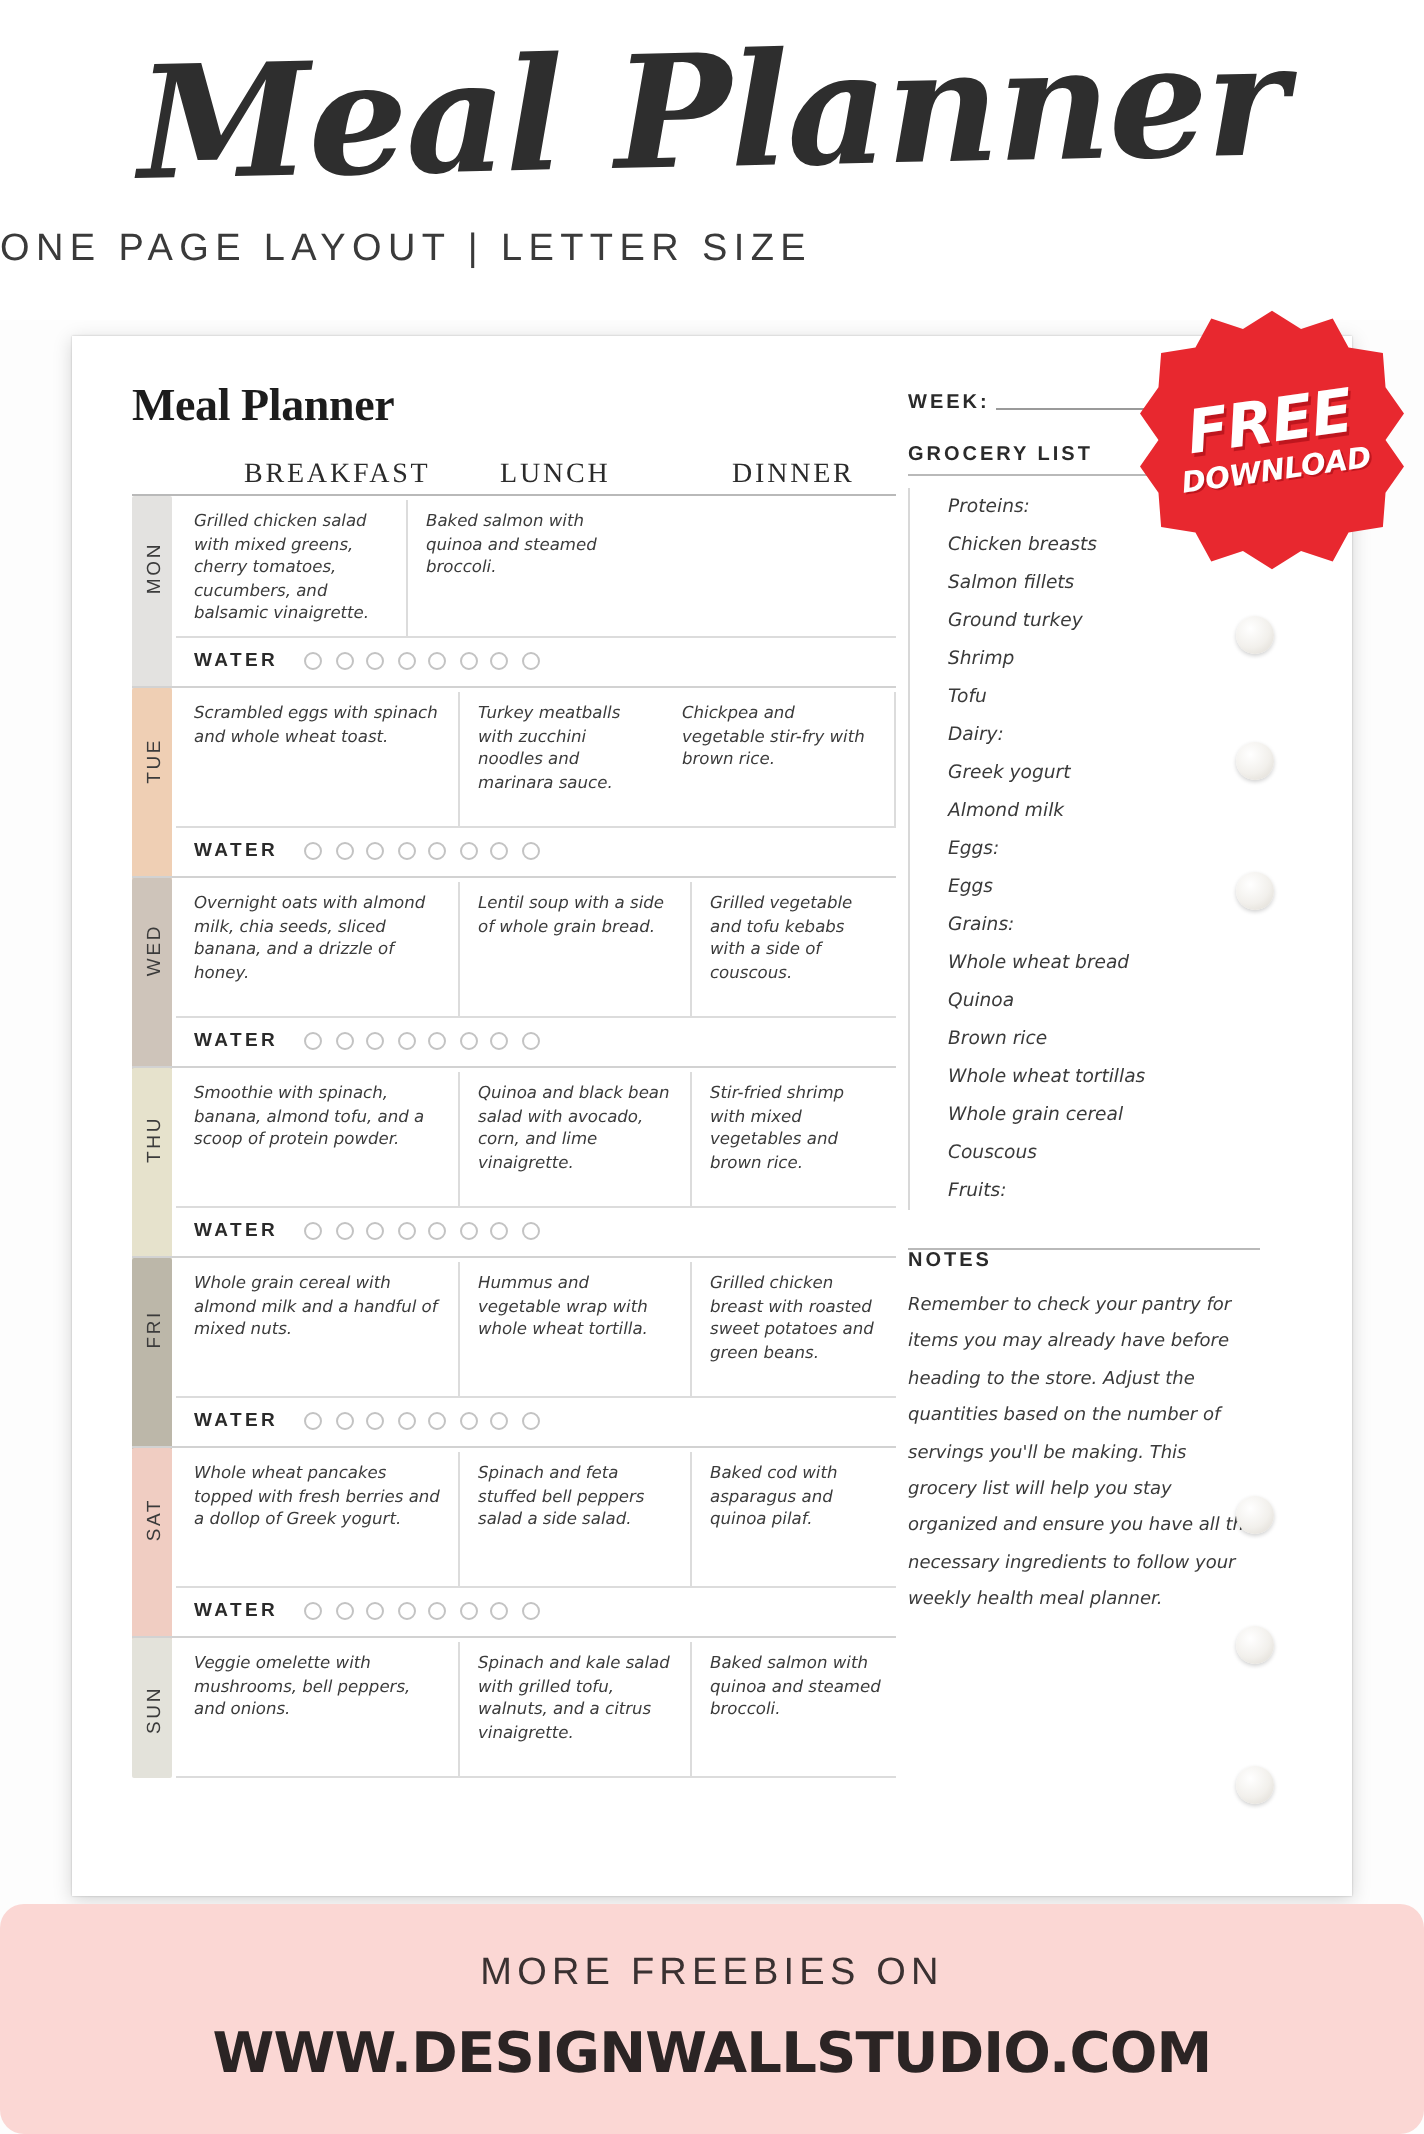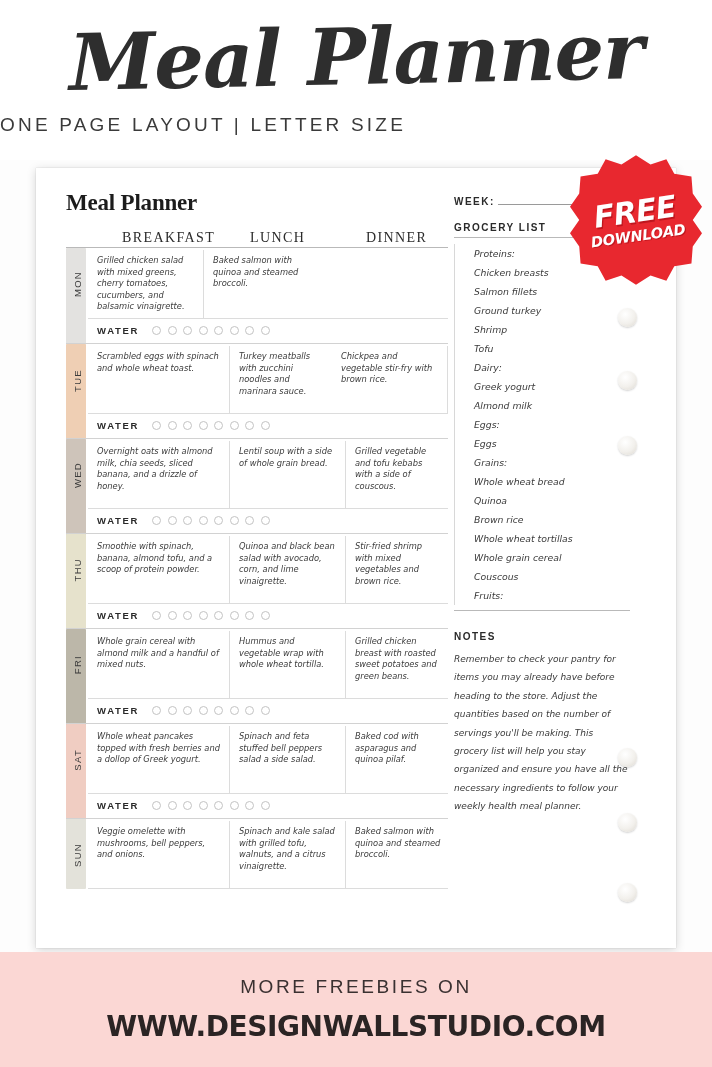--- a/index.html
+++ b/index.html
@@ -103,21 +103,21 @@
   .grocery-head { margin-top:15px; font-size:10px; letter-spacing:1.5px; font-weight:700; color:#2a2a2a; }
   .grocery-rule { border-bottom:1px solid #b9b9b9; margin-top:4px; }
 
   .grocery-list { position:relative; margin-top:6px; padding-left:19px; border-left:1px solid #d8d8d8; }
   .g-item {
     font-family:"DejaVu Sans", sans-serif; font-style:italic;
     font-size:9.3px; line-height:19px; color:#3a3a3a; white-space:nowrap;
   }
   .g-item.cat { font-weight:400; }
 
-  .notes-head { margin-top:5px; padding-top:20px; border-top:1px solid #b9b9b9;
+  .notes-head { margin-top:19px; padding-top:0; border-top:1px solid #b9b9b9;
     font-size:10px; letter-spacing:1.5px; font-weight:700; color:#2a2a2a; }
   .notes-body {
     margin-top:8px;
     font-family:"DejaVu Sans", sans-serif; font-style:italic;
     font-size:9px; line-height:18.4px; color:#3a3a3a;
   }
 
   
   .punch {
     position:absolute; width:19px; height:19px; border-radius:50%;
@@ -131,21 +131,21 @@
   .badge-text { position:absolute; inset:0; display:flex; flex-direction:column;
     align-items:center; justify-content:center; transform:rotate(-8deg); }
   .badge-free { color:#fff; font-weight:700; font-size:30px; letter-spacing:-0.5px;
     font-family:"DejaVu Sans", sans-serif; font-style:italic;
     text-shadow:1px 2px 0 rgba(140,0,10,0.45); line-height:30px; }
   .badge-dl { color:#fff; font-weight:700; font-size:14.5px; letter-spacing:-0.2px;
     font-family:"DejaVu Sans", sans-serif; font-style:italic;
     text-shadow:1px 1px 0 rgba(140,0,10,0.45); margin-top:1px; }
 
   
-  .footer { position:absolute; left:0; bottom:0; width:712px; height:115px; background:#fbd7d4; }
+  .footer { position:absolute; left:0; bottom:0; width:712px; height:115px; background:#fbd7d4;border-radius:12px; }
   .f-line1 { position:absolute; left:0; top:24px; width:712px; text-align:center;
     font-size:19px; letter-spacing:2.6px; color:#3a3131; }
   .f-line2 { position:absolute; left:0; top:58px; width:712px; text-align:center;
     font-size:28px; font-weight:700; letter-spacing:-0.4px; color:#2b2424;
     font-family:"DejaVu Sans", sans-serif; }
 </style>
 </head>
 <body>
 
 <div id="stage">

